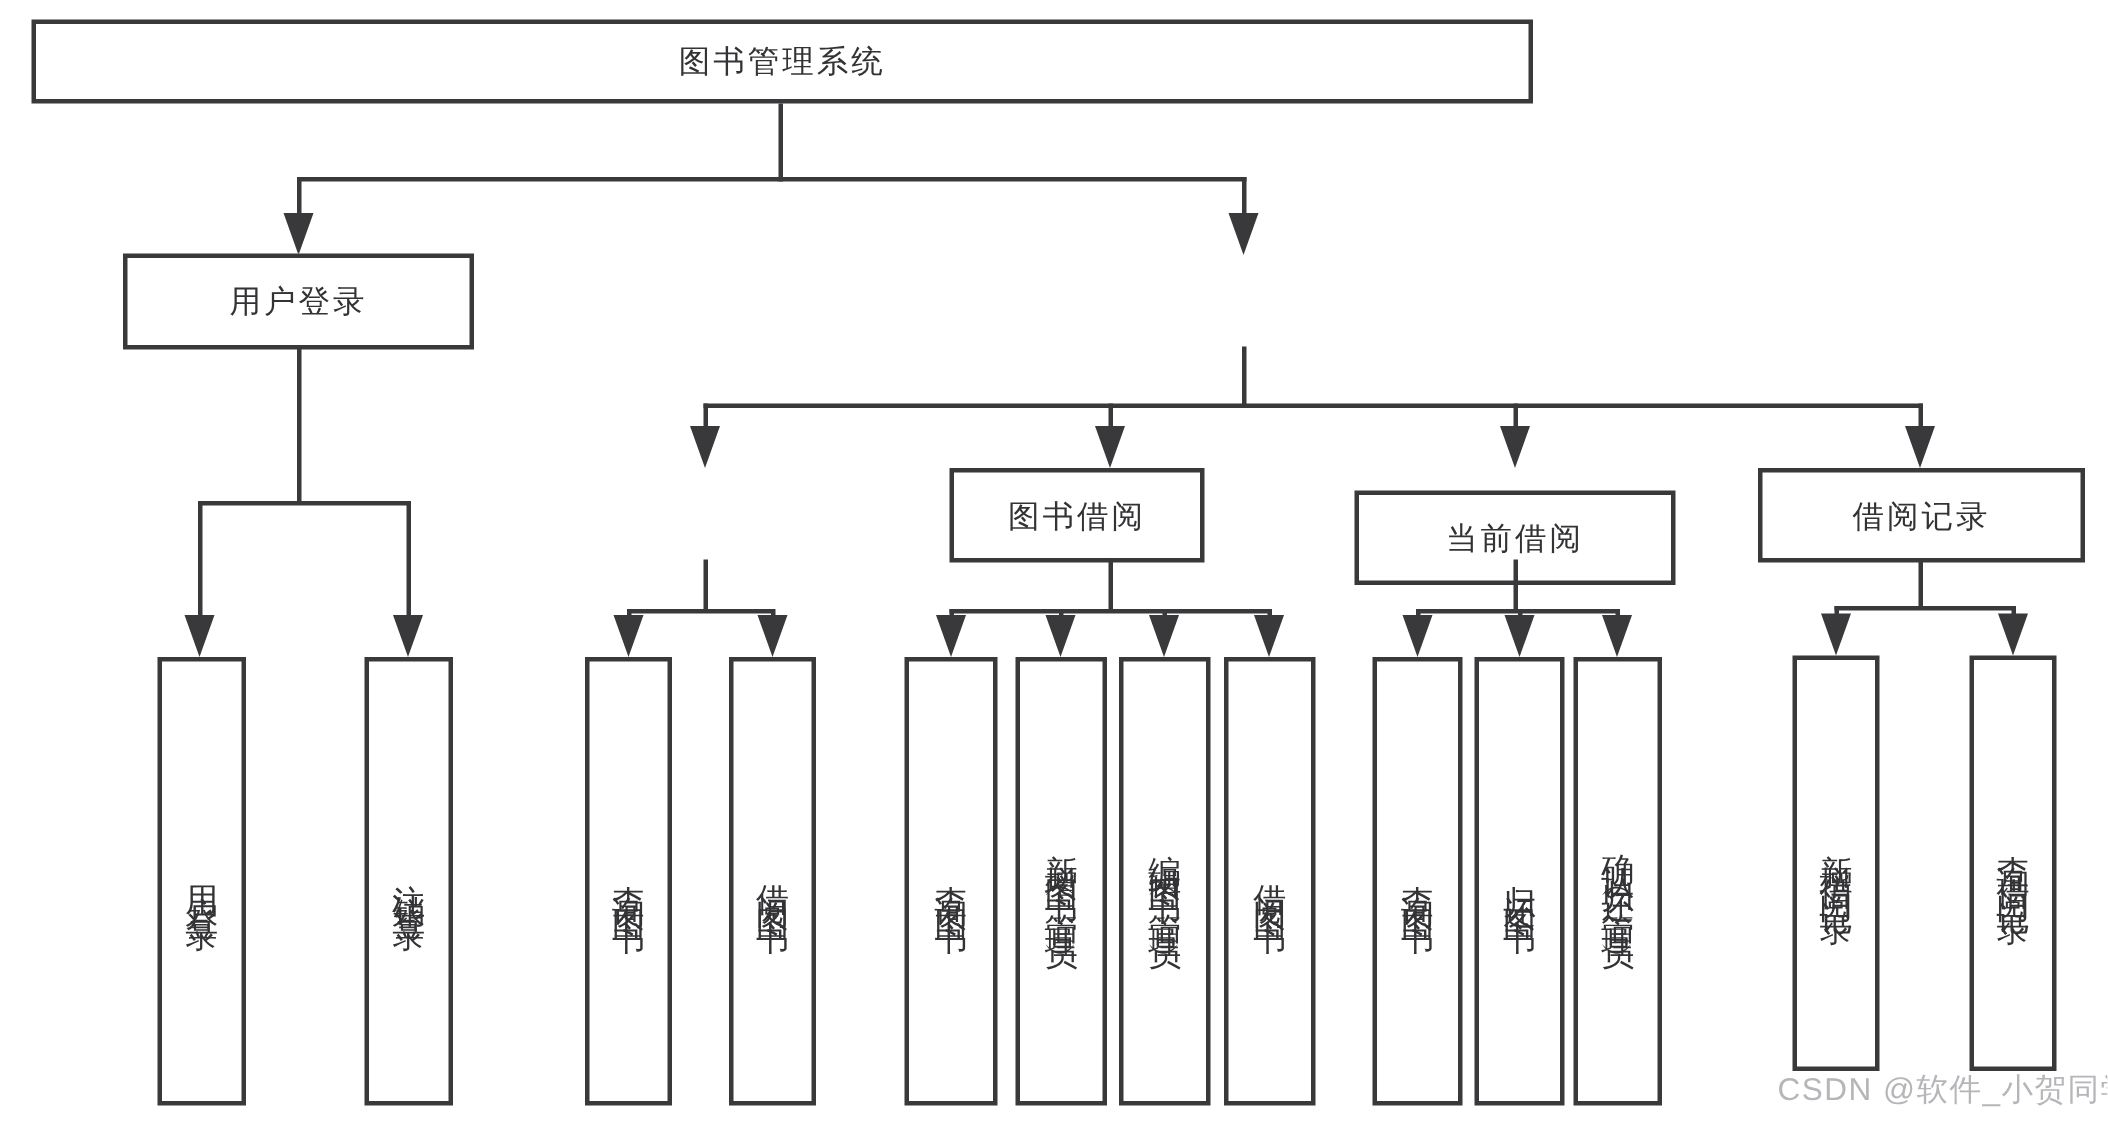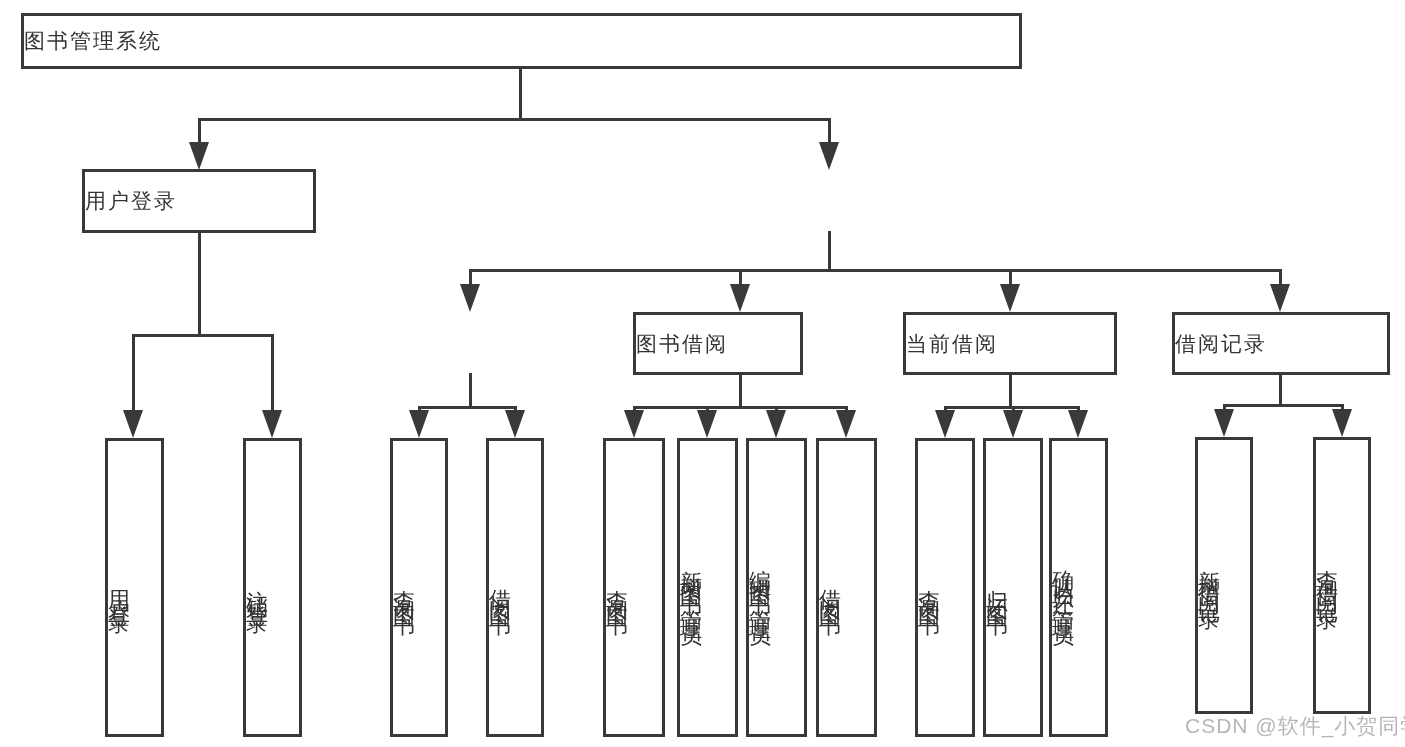--- a/index.html
+++ b/index.html
@@ -11,21 +11,21 @@
     overflow: hidden;
     font-family: "Liberation Sans", "DejaVu Sans", sans-serif;
   }
   .box {
     position: absolute;
     box-sizing: border-box;
     border: 3px solid #39393b;
     background: #ffffff;
     display: flex;
     align-items: center;
-    justify-content: flex-start;
+    justify-content: center;
     color: #333336;
   }
   .hbox {
     font-size: 21px;
     letter-spacing: 2px;
     white-space: nowrap;
   }
   .vbox .vtext {
     writing-mode: vertical-rl;
     text-orientation: mixed;
@@ -90,21 +90,21 @@
   <div class="line vl" style="left:739px; top:269px; height:17px;"></div>
   <div class="arrow" style="left:730px; top:284px;"></div>
   <div class="line vl" style="left:1009px; top:269px; height:17px;"></div>
   <div class="arrow" style="left:1000px; top:284px;"></div>
   <div class="line vl" style="left:1279px; top:269px; height:17px;"></div>
   <div class="arrow" style="left:1270px; top:284px;"></div>
 
   <div class="box hbox" style="left:633px; top:312px; width:170px; height:63px;">
     <span>图书借阅</span>
   </div>
-  <div class="box hbox" style="left:903px; top:312px; width:214px; height:63px;">
+  <div class="box hbox" style="left:903px; top:327px; width:214px; height:63px;">
     <span>当前借阅</span>
   </div>
   <div class="box hbox" style="left:1172px; top:312px; width:218px; height:63px;">
     <span>借阅记录</span>
   </div>
 
   <div class="line vl" style="left:469px; top:373px; height:35px;"></div>
   <div class="line hl" style="left:418px; top:406px; width:98px;"></div>
   <div class="line vl" style="left:418px; top:406px; height:8px;"></div>
   <div class="arrow" style="left:409px; top:410px;"></div>

